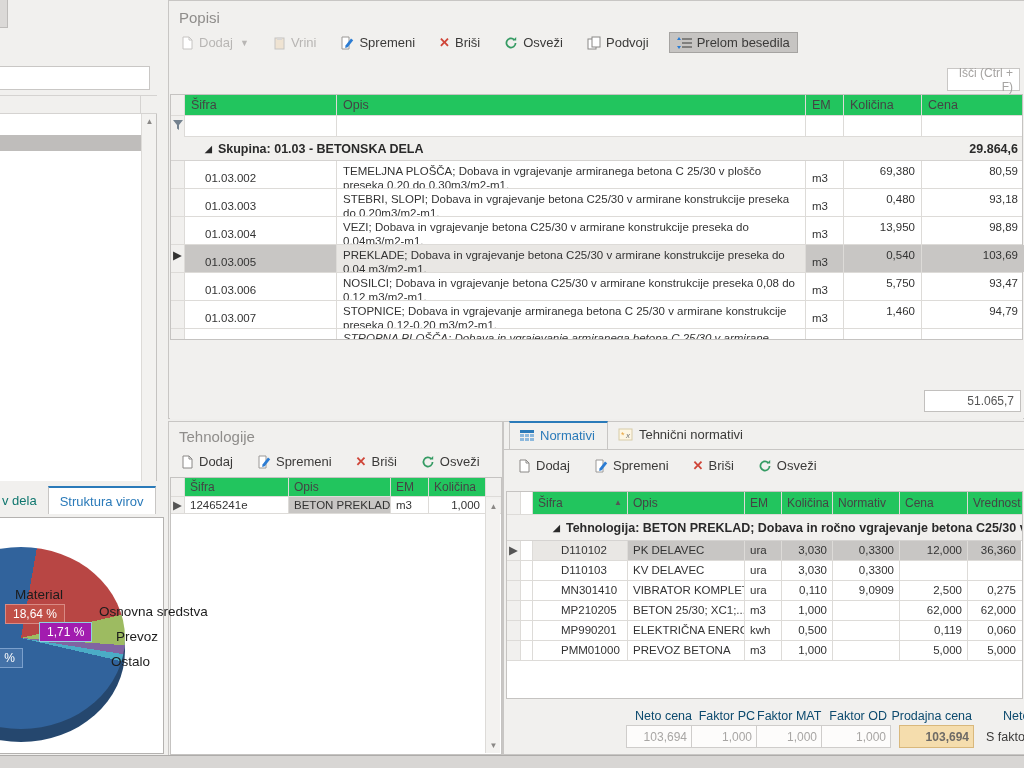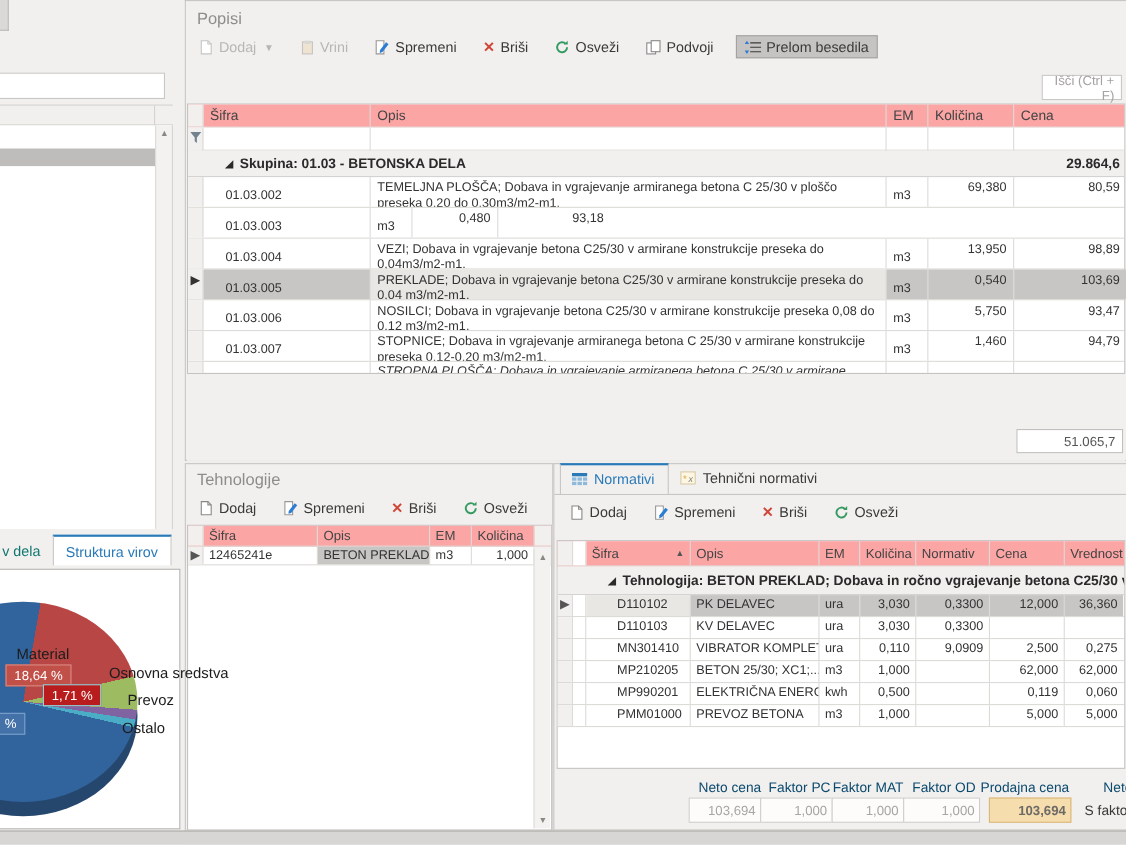--- a/index.html
+++ b/index.html
@@ -15,21 +15,21 @@
   .tbtn.disabled { color:#b8b6b4; }
   .tbtn.pressed { background:#c6c4c2; border:1px solid #a5a3a1; padding:2px 7px; }
   .caret { font-size:9px; color:#b8b6b4; margin-left:2px; }
   .xicon { color:#cf4538; font-weight:bold; font-size:13px; }
   .search-box { background:#fff; border:1px solid #c9c7c5; color:#a5a3a1; font-size:12px; display:flex; align-items:center; padding:0 6px; }
 
   
   .grid { position:absolute; background:#fff; border:1px solid #c5c3c1; }
   .grow { display:flex; border-bottom:1px solid #dddbd8; }
   .gcell { border-right:1px solid #dddbd8; overflow:hidden; }
-  .ghead { background:#fca5a5; }
+  .ghead { background:#22c55e; }
   .ghead .gcell { font-size:12.5px; color:#444; padding:3px 6px; }
   .ind { width:14px; flex:0 0 14px; background:#f1f0ee; display:flex; align-items:flex-start; justify-content:center; font-size:8px; color:#555; padding-top:4px; }
   .grouprow { display:flex; align-items:center; background:#f1f0ee; border-bottom:1px solid #d5d3d1; font-weight:bold; font-size:12.5px; color:#2a2a2a; white-space:nowrap; overflow:hidden; }
   .gl { font-size:9px; margin-right:6px; color:#2a2a2a; }
   .num { text-align:right; }
   .sel-dark { background:#c8c6c4 !important; }
   .sel-light { background:#e9e7e4 !important; }
 
   
   #popisi { left:168px; top:0; width:856px; height:419px; border-right:none; }
@@ -116,21 +116,21 @@
   #ltab2 { background:#fff; border:1px solid #c8c6c4; border-bottom:none; border-top:2px solid #2a7ab9; color:#2a7ab9; }
   #chartpanel { position:absolute; left:-2px; top:517px; width:166px; height:237px; background:#fff; border:1px solid #b4b2b0; overflow:visible; }
 
   
   #pie-base { position:absolute; left:-82px; top:42px; width:208px; height:182px; border-radius:50%; background:#25476e; }
   #pie { position:absolute; left:-82px; top:29px; width:208px; height:182px; border-radius:50%;
          background:conic-gradient(from 10deg, #b84644 0 67deg, #9dbb61 67deg 84deg, #8064a2 84deg 89deg, #4bacc6 89deg 93deg, #31639c 93deg 360deg); }
   .pielabel { position:absolute; font-size:13.5px; color:#1c1c1c; white-space:nowrap; z-index:5; }
   .pctbox { position:absolute; color:#fff; font-size:12px; padding:2px 7px; white-space:nowrap; z-index:5; }
   #pct-red  { background:#c05048; border:1px solid #d98a84; }
-  #pct-teal { background:#b91c1c; border:1px solid #8fd2dc; }
+  #pct-teal { background:#a21caf; border:1px solid #8fd2dc; }
   #pct-blue { background:#4472a8; border:1px solid #7ba0cc; text-align:right; }
 
   #bottombar { position:absolute; left:0; top:755px; width:1024px; height:13px; background:#d8d6d4; border-top:1px solid #aeacaa; }
 
   svg { display:block; }
 </style>
 </head>
 <body>
 
 <div id="app">
@@ -273,20 +273,21 @@
         <div class="ind gcell"></div>
         <div class="gcell c-sifra">01.03.002</div>
         <div class="gcell c-opis">TEMELJNA PLOŠČA; Dobava in vgrajevanje armiranega betona C 25/30 v ploščo preseka 0,20 do 0,30m3/m2-m1.</div>
         <div class="gcell c-em">m3</div>
         <div class="gcell c-kol num">69,380</div>
         <div class="gcell c-cena num">80,59</div>
       </div>
       <div class="grow prow">
         <div class="ind gcell"></div>
         <div class="gcell c-sifra">01.03.003</div>
+        <div class="gcell c-opis">STEBRI, SLOPI; Dobava in vgrajevanje betona C25/30 v armirane konstrukcije preseka do 0,20m3/m2-m1.</div>
         <div class="gcell c-em">m3</div>
         <div class="gcell c-kol num">0,480</div>
         <div class="gcell c-cena num">93,18</div>
       </div>
       <div class="grow prow">
         <div class="ind gcell"></div>
         <div class="gcell c-sifra">01.03.004</div>
         <div class="gcell c-opis">VEZI; Dobava in vgrajevanje betona C25/30 v armirane konstrukcije preseka do 0,04m3/m2-m1.</div>
         <div class="gcell c-em">m3</div>
         <div class="gcell c-kol num">13,950</div>

